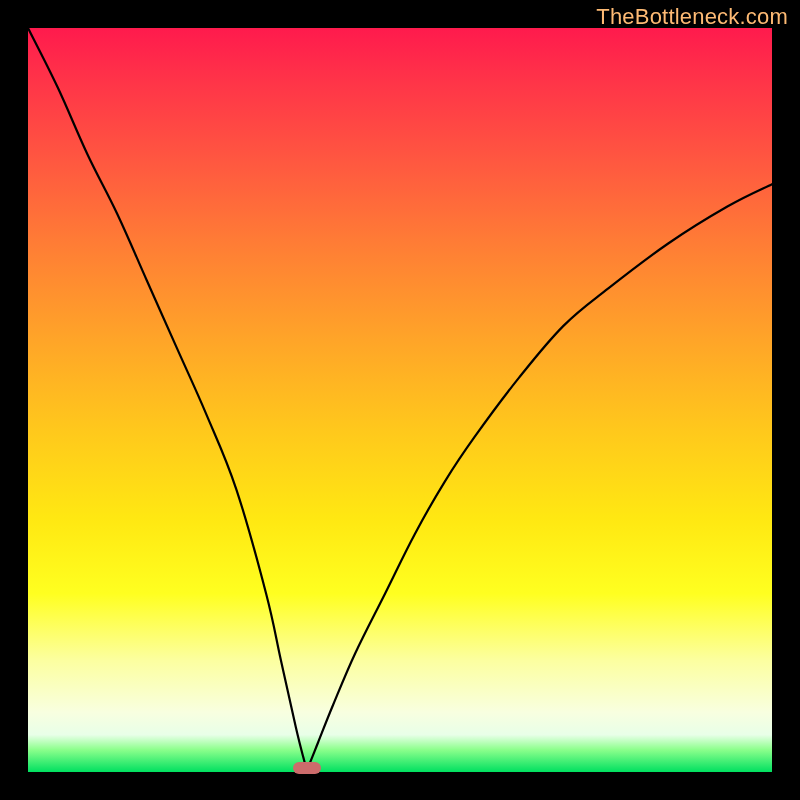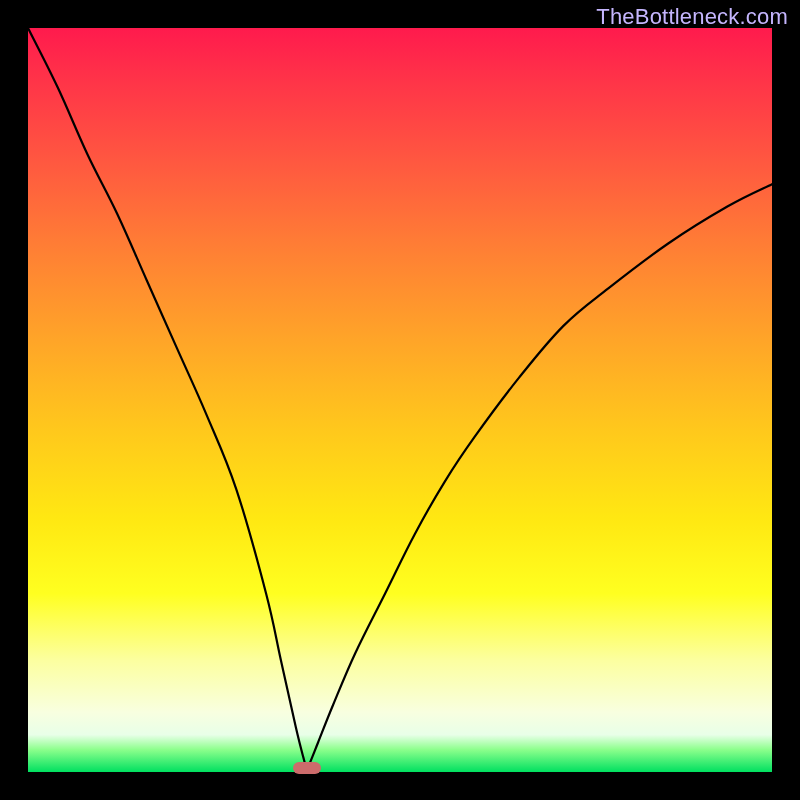--- a/index.html
+++ b/index.html
@@ -30,21 +30,21 @@
       #f8ffe0 92%,
       #e8ffe8 95%,
       #8cff8c 97%,
       #00e060 100%
     );
   }
   .watermark {
     position: absolute;
     top: 4px;
     right: 12px;
-    color: #c4b5fd;
+    color: #fdba74;
     font-size: 22px;
     font-weight: 400;
     letter-spacing: 0.2px;
     z-index: 20;
   }
   svg.curve {
     position: absolute;
     left: 0;
     top: 0;
     width: 744px;

